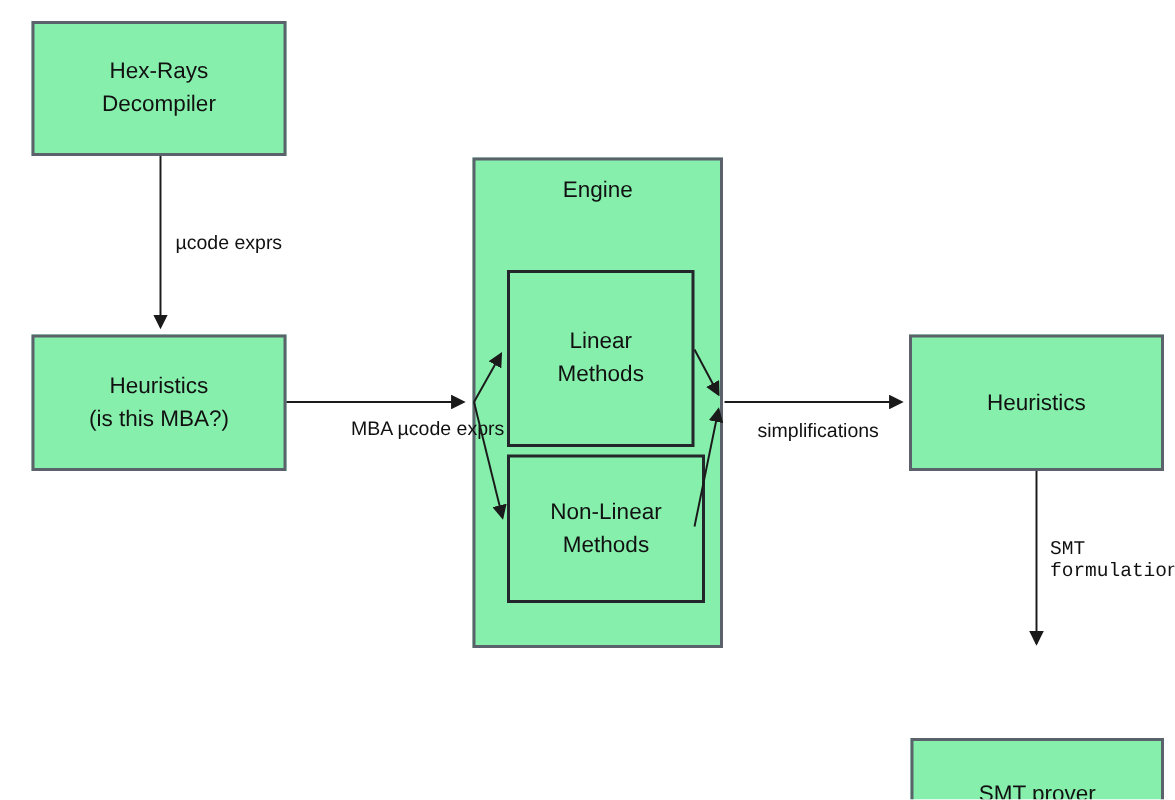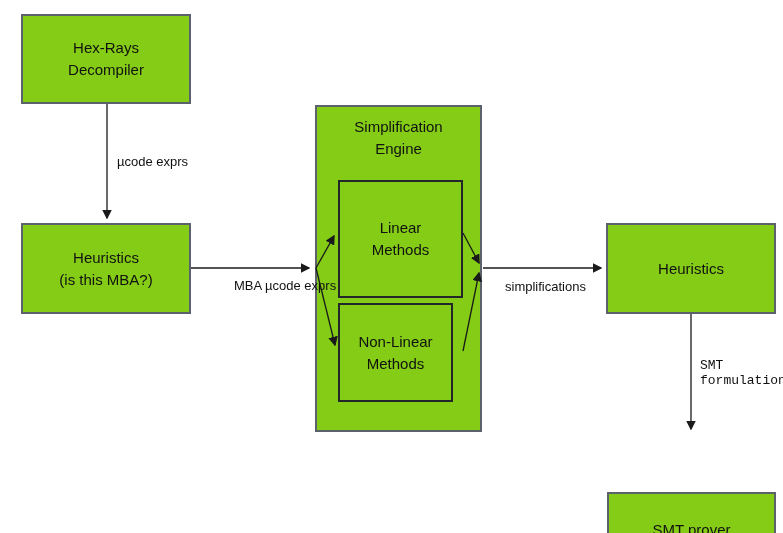--- a/index.html
+++ b/index.html
@@ -11,21 +11,21 @@
     position: relative;
     width: 783px;
     height: 533px;
     background: #ffffff;
     font-family: "Liberation Sans", sans-serif;
     overflow: hidden;
   }
   .node {
     position: absolute;
     box-sizing: border-box;
-    background: #84cc16;
+    background: #86efac;
     border: 2px solid #5b626c;
     display: flex;
     flex-direction: column;
     align-items: center;
     justify-content: center;
     text-align: center;
     font-size: 15px;
     line-height: 22px;
     color: #111111;
   }
@@ -49,30 +49,29 @@
     top: 0;
     pointer-events: none;
   }
 </style>
 </head>
 <body>
 
 <div id="canvas">
 
   <div class="node engine" style="left:315px; top:105px; width:167px; height:327px;">
-    <span>Simplification</span>
     <span>Engine</span>
   </div>
 
   <div class="node inner" style="left:338px; top:180px; width:125px; height:118px;">
     <span>Linear</span>
     <span>Methods</span>
   </div>
 
-  <div class="node inner" style="left:338px; top:303px; width:115px; height:99px;">
+  <div class="node inner" style="left:338px; top:303px; width:132px; height:99px;">
     <span>Non-Linear</span>
     <span>Methods</span>
   </div>
 
   <div class="node" style="left:21px; top:14px; width:170px; height:90px;">
     <span>Hex-Rays</span>
     <span>Decompiler</span>
   </div>
 
   <div class="node" style="left:21px; top:223px; width:170px; height:91px;">

